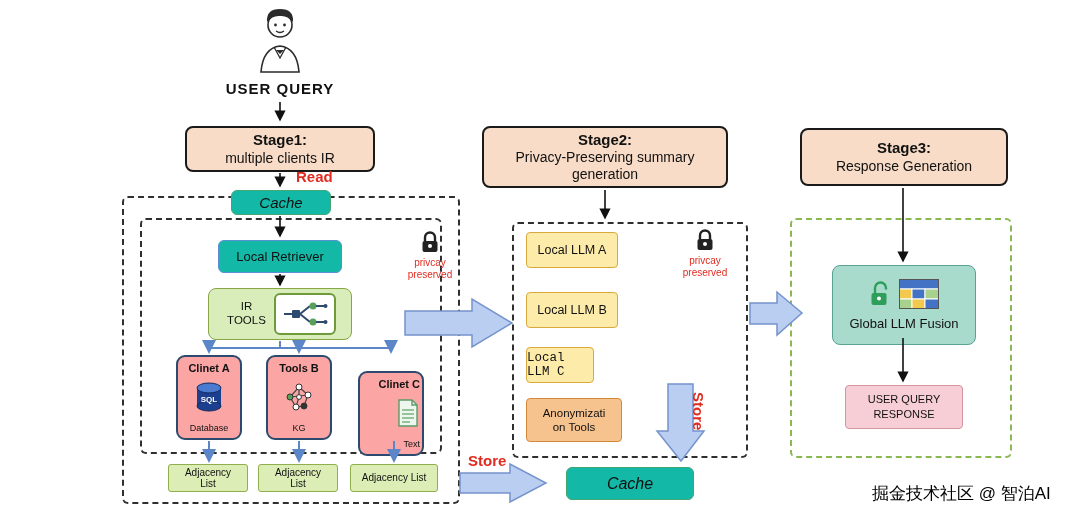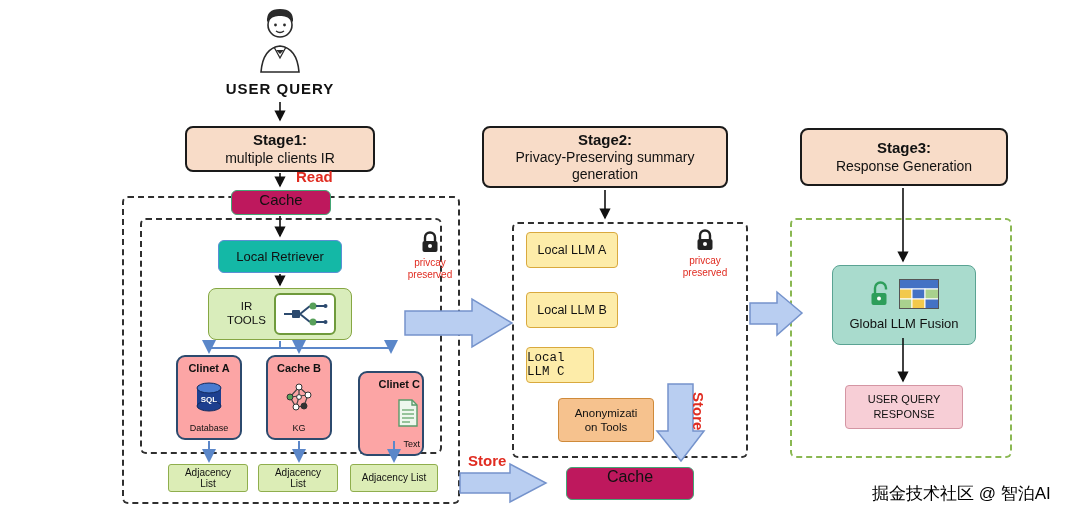--- a/index.html
+++ b/index.html
@@ -8,42 +8,42 @@
   .abs{position:absolute;box-sizing:border-box;}
 
   .stage-header{background:#f8dcc8;border:2.5px solid #1a1a1a;border-radius:8px;
     text-align:center;padding:3px 6px;z-index:3;display:flex;flex-direction:column;justify-content:center;}
   .stage-title{font-weight:bold;font-size:15px;line-height:1.25;}
   .stage-sub{font-size:14px;line-height:1.22;}
 
   .dashed-box{border:2px dashed #2f2f2f;border-radius:6px;z-index:1;}
   .dashed-box.green{border-color:#8ab852;}
 
-  .cache{background:#be185d;border:1.6px solid #43a675;border-radius:6px;z-index:2;
-    display:flex;align-items:flex-start;justify-content:center;font-size:15px;}
+  .cache{background:#14b8a6;border:1.6px solid #43a675;border-radius:6px;z-index:2;
+    display:flex;align-items:center;justify-content:center;font-size:15px;font-style:italic;}
   .retriever{background:#14b8a6;border:1.6px solid #5b8fd4;border-radius:6px;z-index:2;
     display:flex;align-items:center;justify-content:center;font-size:13px;}
   .irtools{background:#d9edbb;border:1.6px solid #86a743;border-radius:8px;z-index:2;
     display:flex;align-items:center;justify-content:center;gap:5px;padding:4px;}
   .irtools-label{width:44px;text-align:center;font-size:11.5px;line-height:1.2;}
   .irtools-iconbox{background:#fff;border:2px solid #6f9a3c;border-radius:6px;width:58px;height:38px;
     display:flex;align-items:center;justify-content:center;}
 
   .client{background:#fca5a5;border:2px solid #2c4a6e;border-radius:9px;z-index:2;
     display:flex;flex-direction:column;align-items:center;justify-content:space-between;padding:5px 2px;}
   .client-title{font-weight:bold;font-size:11px;}
   .client-type{font-size:9px;}
 
   .adj{background:#dcedb6;border:1.6px solid #8fae4d;border-radius:3px;z-index:2;
     display:flex;align-items:center;justify-content:center;text-align:center;font-size:10px;line-height:1.15;padding:1px 8px;}
 
   .llm{background:#fdeca9;border:1.6px solid #d9a93e;border-radius:4px;z-index:2;
     display:flex;align-items:center;justify-content:center;font-size:12.5px;}
   .anon{background:#f6c28e;border:1.6px solid #cf8a3a;border-radius:4px;z-index:2;
-    display:flex;flex-direction:column;align-items:center;justify-content:center;font-size:11.5px;line-height:1.25;margin-left:32px;}
+    display:flex;flex-direction:column;align-items:center;justify-content:center;font-size:11.5px;line-height:1.25;}
   .summ{background:#fbe6d6;border:2px solid #d08a4a;border-radius:12px;z-index:2;
     display:flex;flex-direction:column;align-items:center;justify-content:center;font-weight:bold;font-size:11.5px;line-height:1.3;}
 
   .fusion{background:#a9dbcd;border:1.6px solid #5aa393;border-radius:8px;z-index:2;
     display:flex;flex-direction:column;align-items:center;justify-content:center;gap:3px;padding:4px;}
   .fusion-icons{display:flex;align-items:center;gap:8px;}
   .fusion-label{font-size:13px;}
   .response{background:#f7ced6;border:1.6px solid #d495a3;border-radius:4px;z-index:2;
     display:flex;flex-direction:column;align-items:center;justify-content:center;font-size:11px;line-height:1.35;}
 
@@ -138,21 +138,21 @@
       <svg width="28" height="32" viewBox="0 0 28 32">
         <rect x="2" y="7" width="24" height="18" fill="#1d3f8f"></rect>
         <ellipse cx="14" cy="25" rx="12" ry="5" fill="#1d3f8f" stroke="#122a5e"></ellipse>
         <ellipse cx="14" cy="7" rx="12" ry="5" fill="#4a7bd0" stroke="#122a5e"></ellipse>
         <text x="14" y="21" font-size="8" fill="#ffffff" font-weight="bold" text-anchor="middle" font-family="Liberation Sans, sans-serif">SQL</text>
       </svg>
     </div>
     <div class="client-type">Database</div>
   </div>
   <div class="abs client" style="left:266px;top:355px;width:66px;height:85px;">
-    <div class="client-title">Cache B</div>
+    <div class="client-title">Tools B</div>
     <div>
       <svg width="32" height="30" viewBox="0 0 32 30">
         <path d="M16 5 L7 15 L13 25 L21 24 L25 13 Z M7 15 L25 13 M16 5 L16 15 M16 15 L13 25" stroke="#444" fill="none" stroke-width="1.2"></path>
         <circle cx="16" cy="5" r="3" fill="#fff" stroke="#333"></circle>
         <circle cx="7" cy="15" r="3" fill="#58a05a" stroke="#333"></circle>
         <circle cx="25" cy="13" r="3" fill="#fff" stroke="#333"></circle>
         <circle cx="13" cy="25" r="3" fill="#fff" stroke="#333"></circle>
         <circle cx="21" cy="24" r="3" fill="#333" stroke="#333"></circle>
         <circle cx="16" cy="15" r="2.4" fill="#fff" stroke="#333"></circle>
       </svg>

